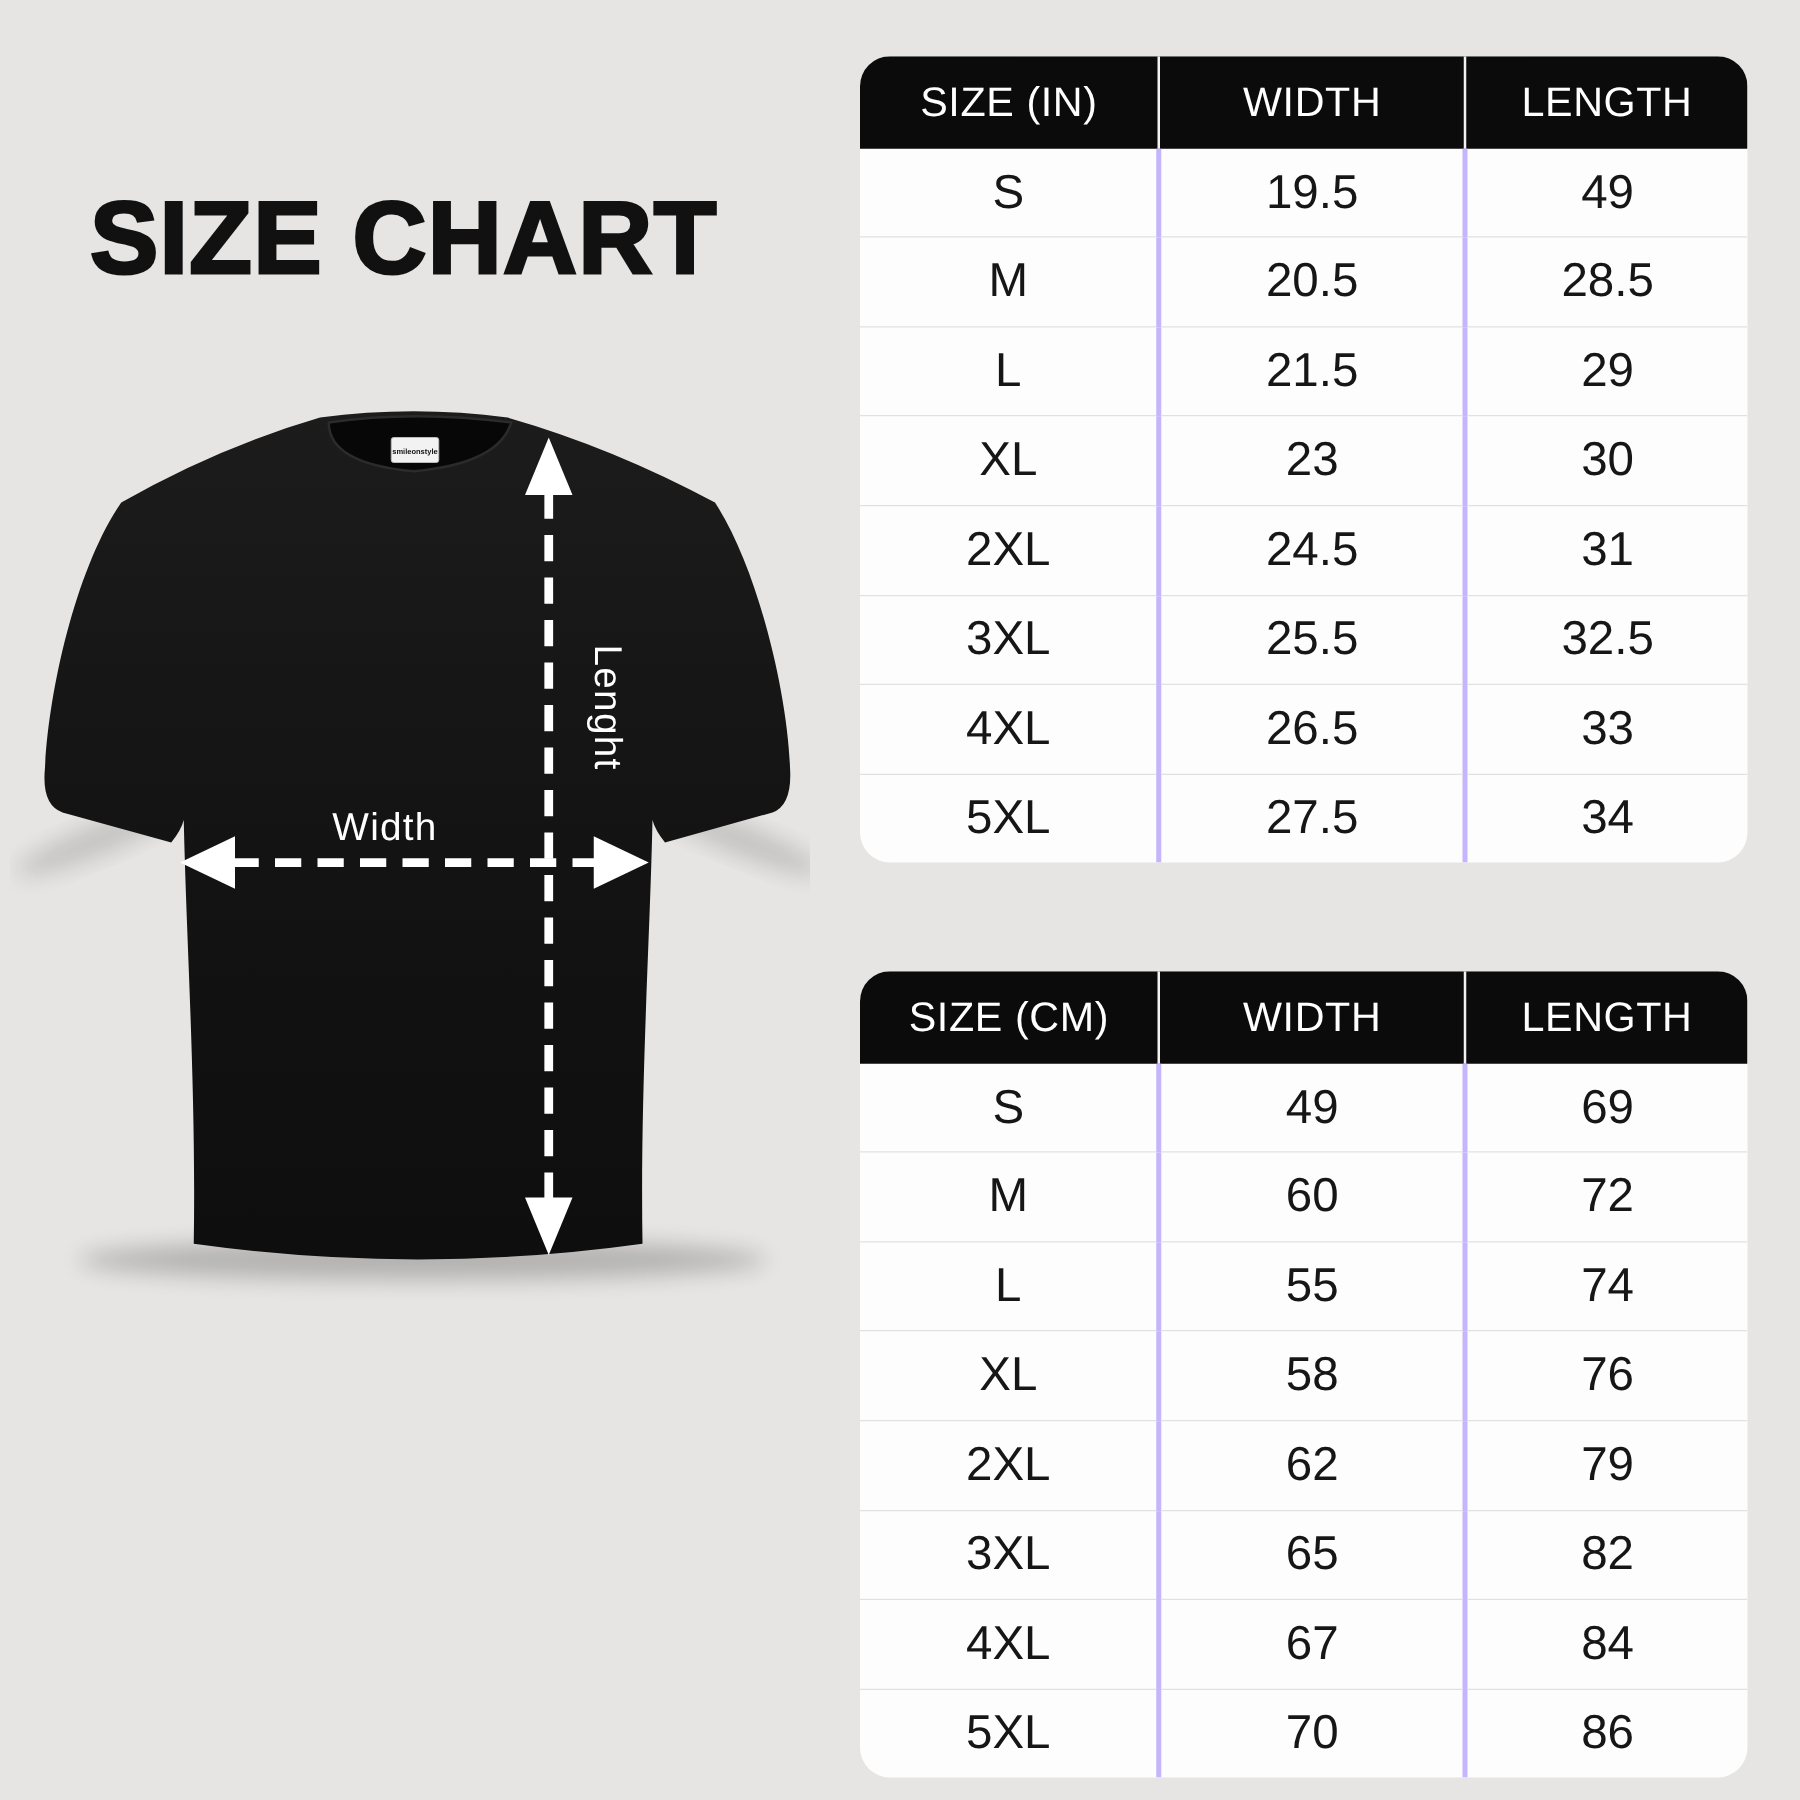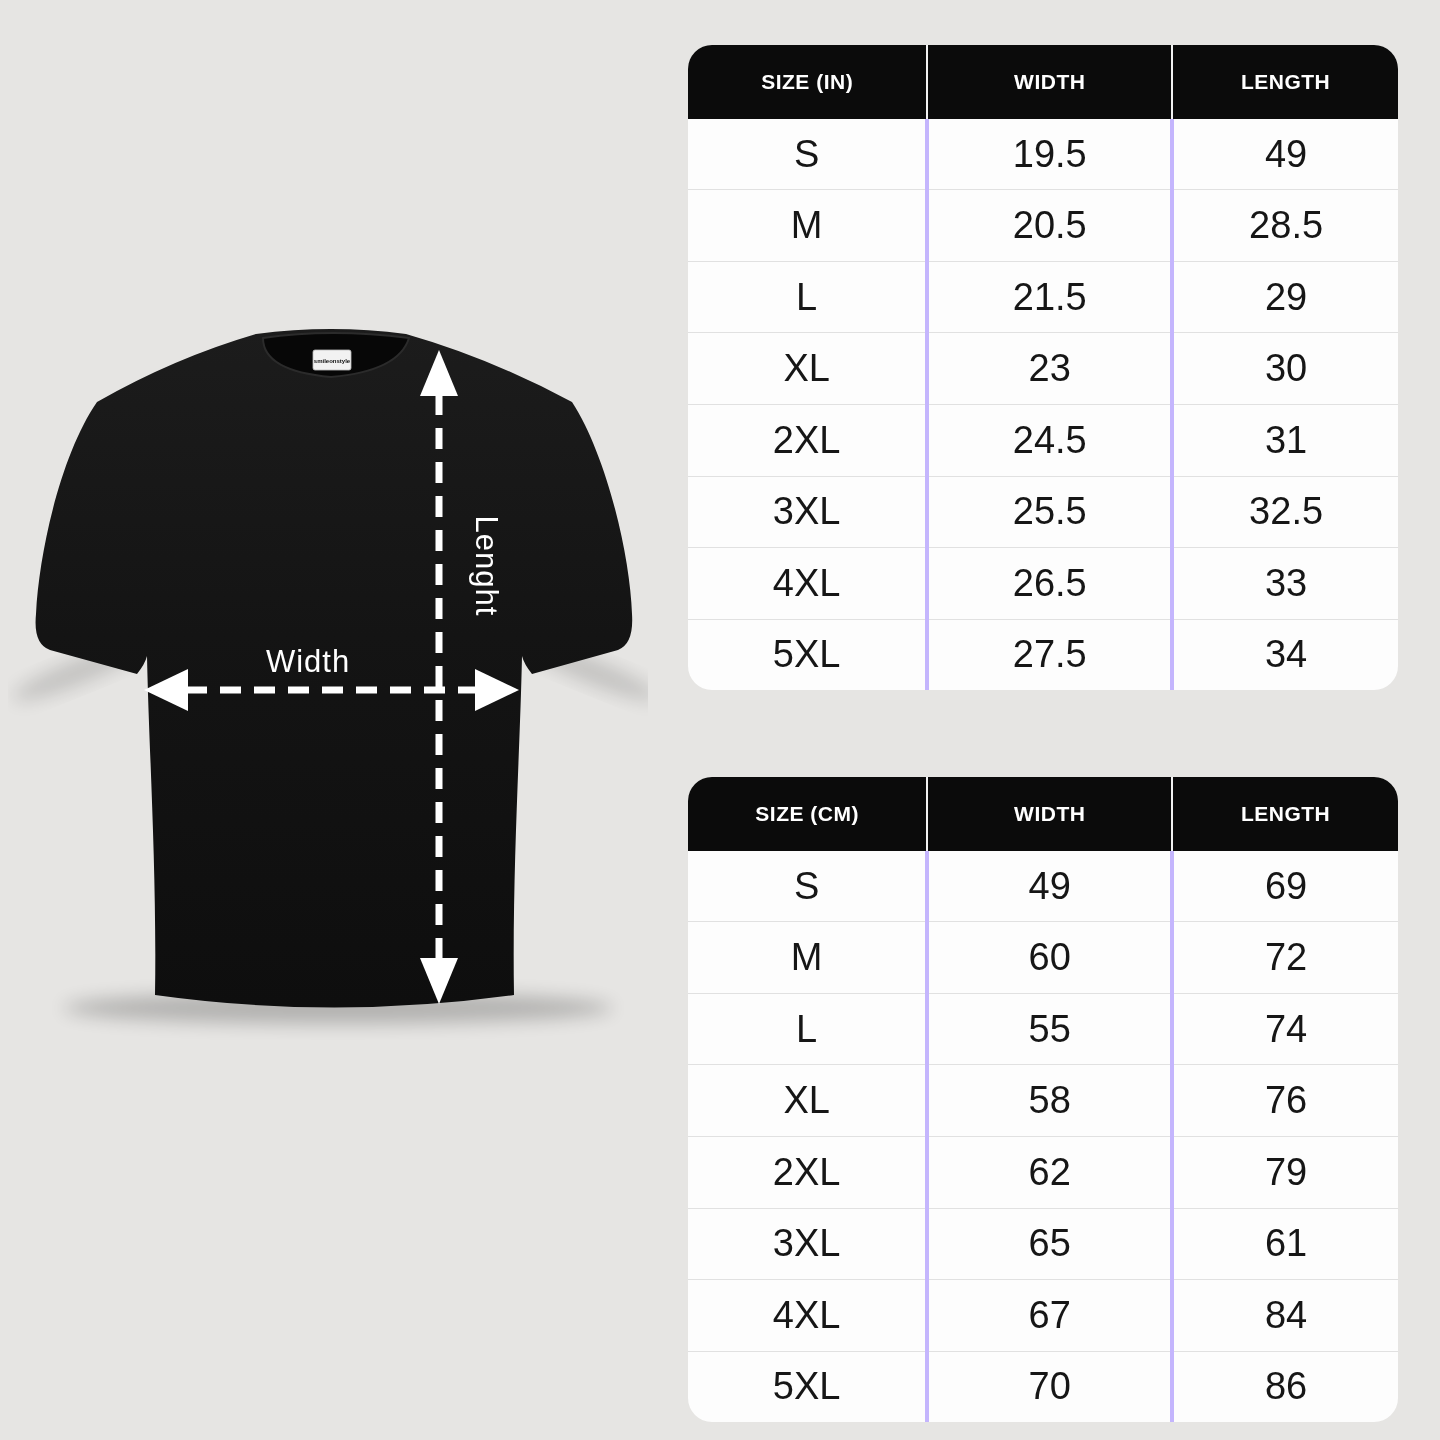--- a/index.html
+++ b/index.html
@@ -24,39 +24,40 @@
   
   .table-card{
     position:absolute;left:688px;width:710px;height:645px;
     background:var(--table-bg,#fdfdfd);border-radius:24px;overflow:hidden;
   }
   .card-1{top:45px}
   .card-2{top:777px}
   .table-card table{width:100%;height:100%;border-collapse:collapse;table-layout:fixed}
   .table-card thead th{
     background:var(--header-bg,#0b0b0b);color:var(--header-fg,#fff);
-    font-size:21px;font-weight:bold;letter-spacing:.5px;height:74px;
+    font-size:33px;font-weight:normal;letter-spacing:.5px;height:74px;
     border-left:2px solid #f2f2f2;
   }
   .table-card thead th:first-child{border-left:none}
   .table-card thead th:nth-child(1){width:33.7%}
   .table-card thead th:nth-child(2){width:34.5%}
   .table-card thead th:nth-child(3){width:31.8%}
   .table-card tbody td{
     text-align:center;font-size:38px;color:var(--cell-fg,#161616);
     border-top:1px solid #e1e1e1;border-left:4px solid #c4b5fd;
   }
   .table-card tbody td:first-child{border-left:none}
   .table-card tbody tr:first-child td{border-top:none}
 </style>
 </head>
 <body>
 
 <div class="canvas">
 
+  <h1 class="title">SIZE CHART</h1>
 
   <figure class="shirt" style="margin:0">
     <svg viewBox="0 0 640 730">
       <defs>
         <linearGradient id="shirtGrad" x1="0" y1="0" x2="0" y2="1">
           <stop offset="0" stop-color="#1c1c1c"></stop>
           <stop offset="0.45" stop-color="#141414"></stop>
           <stop offset="1" stop-color="#0e0e0e"></stop>
         </linearGradient>
         <filter id="soft" x="-50%" y="-50%" width="200%" height="200%">
@@ -191,21 +192,21 @@
             <td>76</td>
           </tr>
           <tr>
             <td>2XL</td>
             <td>62</td>
             <td>79</td>
           </tr>
           <tr>
             <td>3XL</td>
             <td>65</td>
-            <td>61</td>
+            <td>82</td>
           </tr>
           <tr>
             <td>4XL</td>
             <td>67</td>
             <td>84</td>
           </tr>
           <tr>
             <td>5XL</td>
             <td>70</td>
             <td>86</td>

